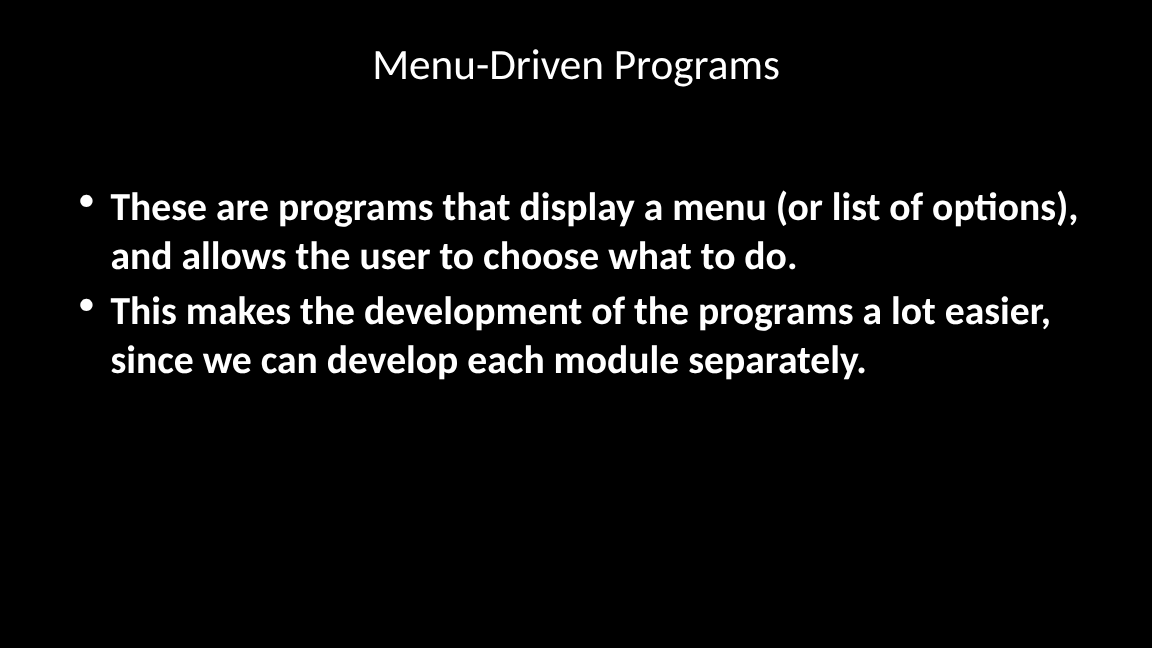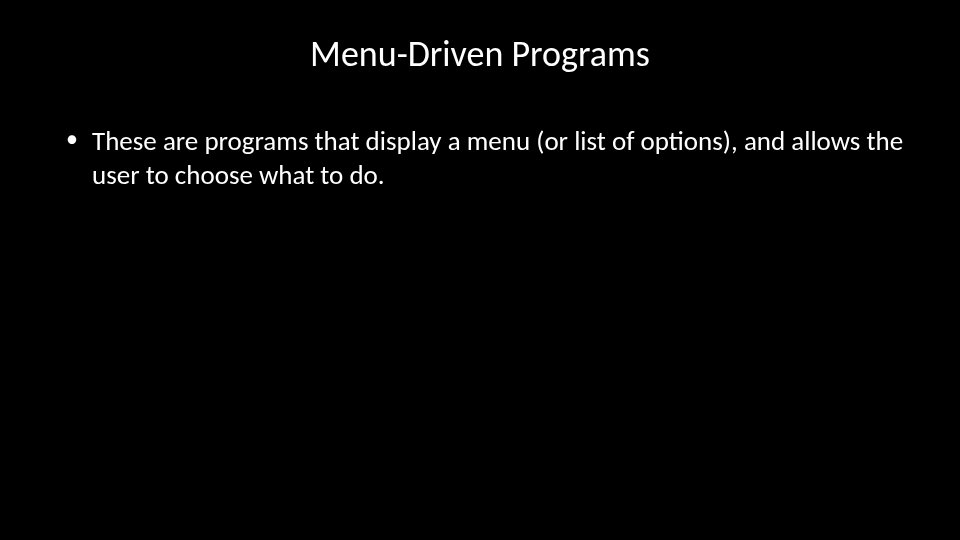--- a/index.html
+++ b/index.html
@@ -17,49 +17,50 @@
     }
     .slide {
       width: 100%;
       height: 100%;
       padding: 30px 48px;
     }
     .title {
       text-align: center;
       font-size: 36px;
       font-weight: 400;
-      margin-bottom: 48px;
+      margin-bottom: 76px;
       margin-top: 2px;
       letter-spacing: 0px;
     }
     .content {
       padding-left: 12px;
     }
     ul {
       list-style: none;
     }
     li {
-      font-size: 27px;
+      font-size: 33px;
       line-height: 1.25;
       position: relative;
       padding-left: 32px;
       margin-bottom: 4px;
-      font-weight: 400;
+      font-weight: 700;
     }
     li::before {
       content: "•";
       position: absolute;
       left: 6px;
       top: 0;
       font-size: 24px;
     }
   </style>
 </head>
 <body>
 
 <div class="slide">
   <h1 class="title">Menu-Driven Programs</h1>
   <div class="content">
     <ul>
       <li>These are programs that display a menu (or list of options), and allows the user to choose what to do.</li>
+      <li>This makes the development of the programs a lot easier, since we can develop each module separately.</li>
     </ul>
   </div>
 </div>
 
 </body></html>

